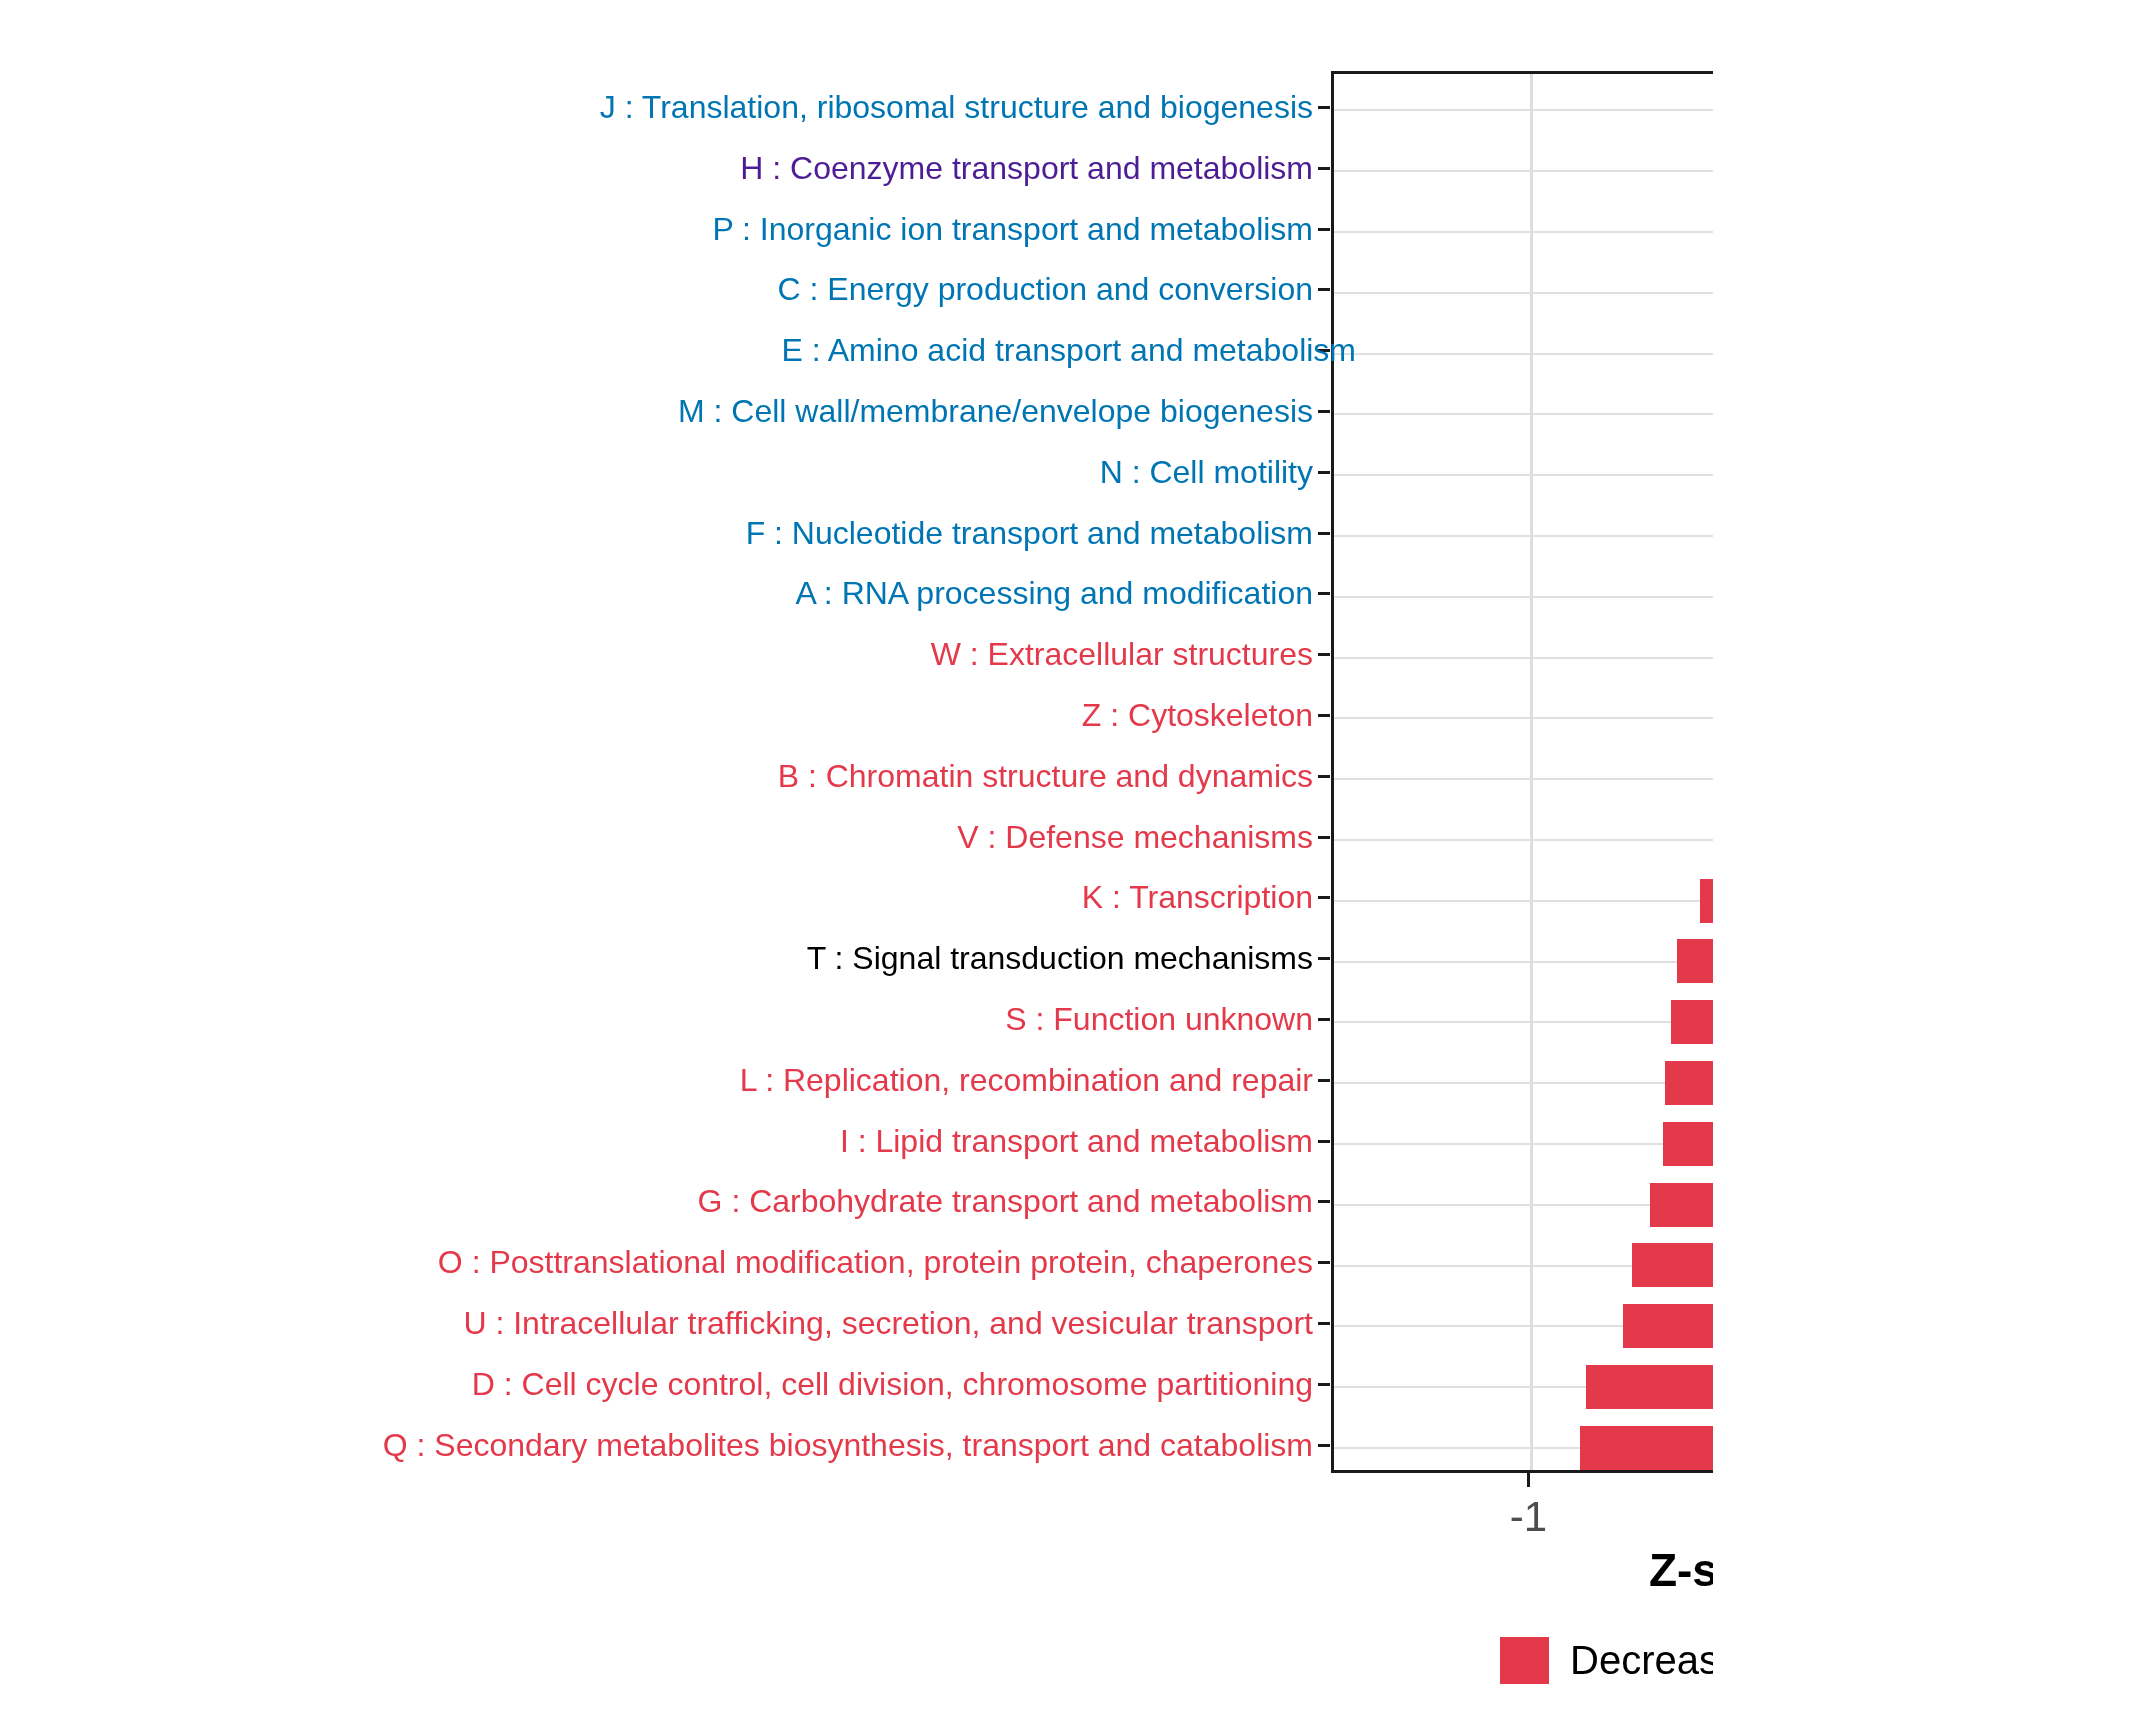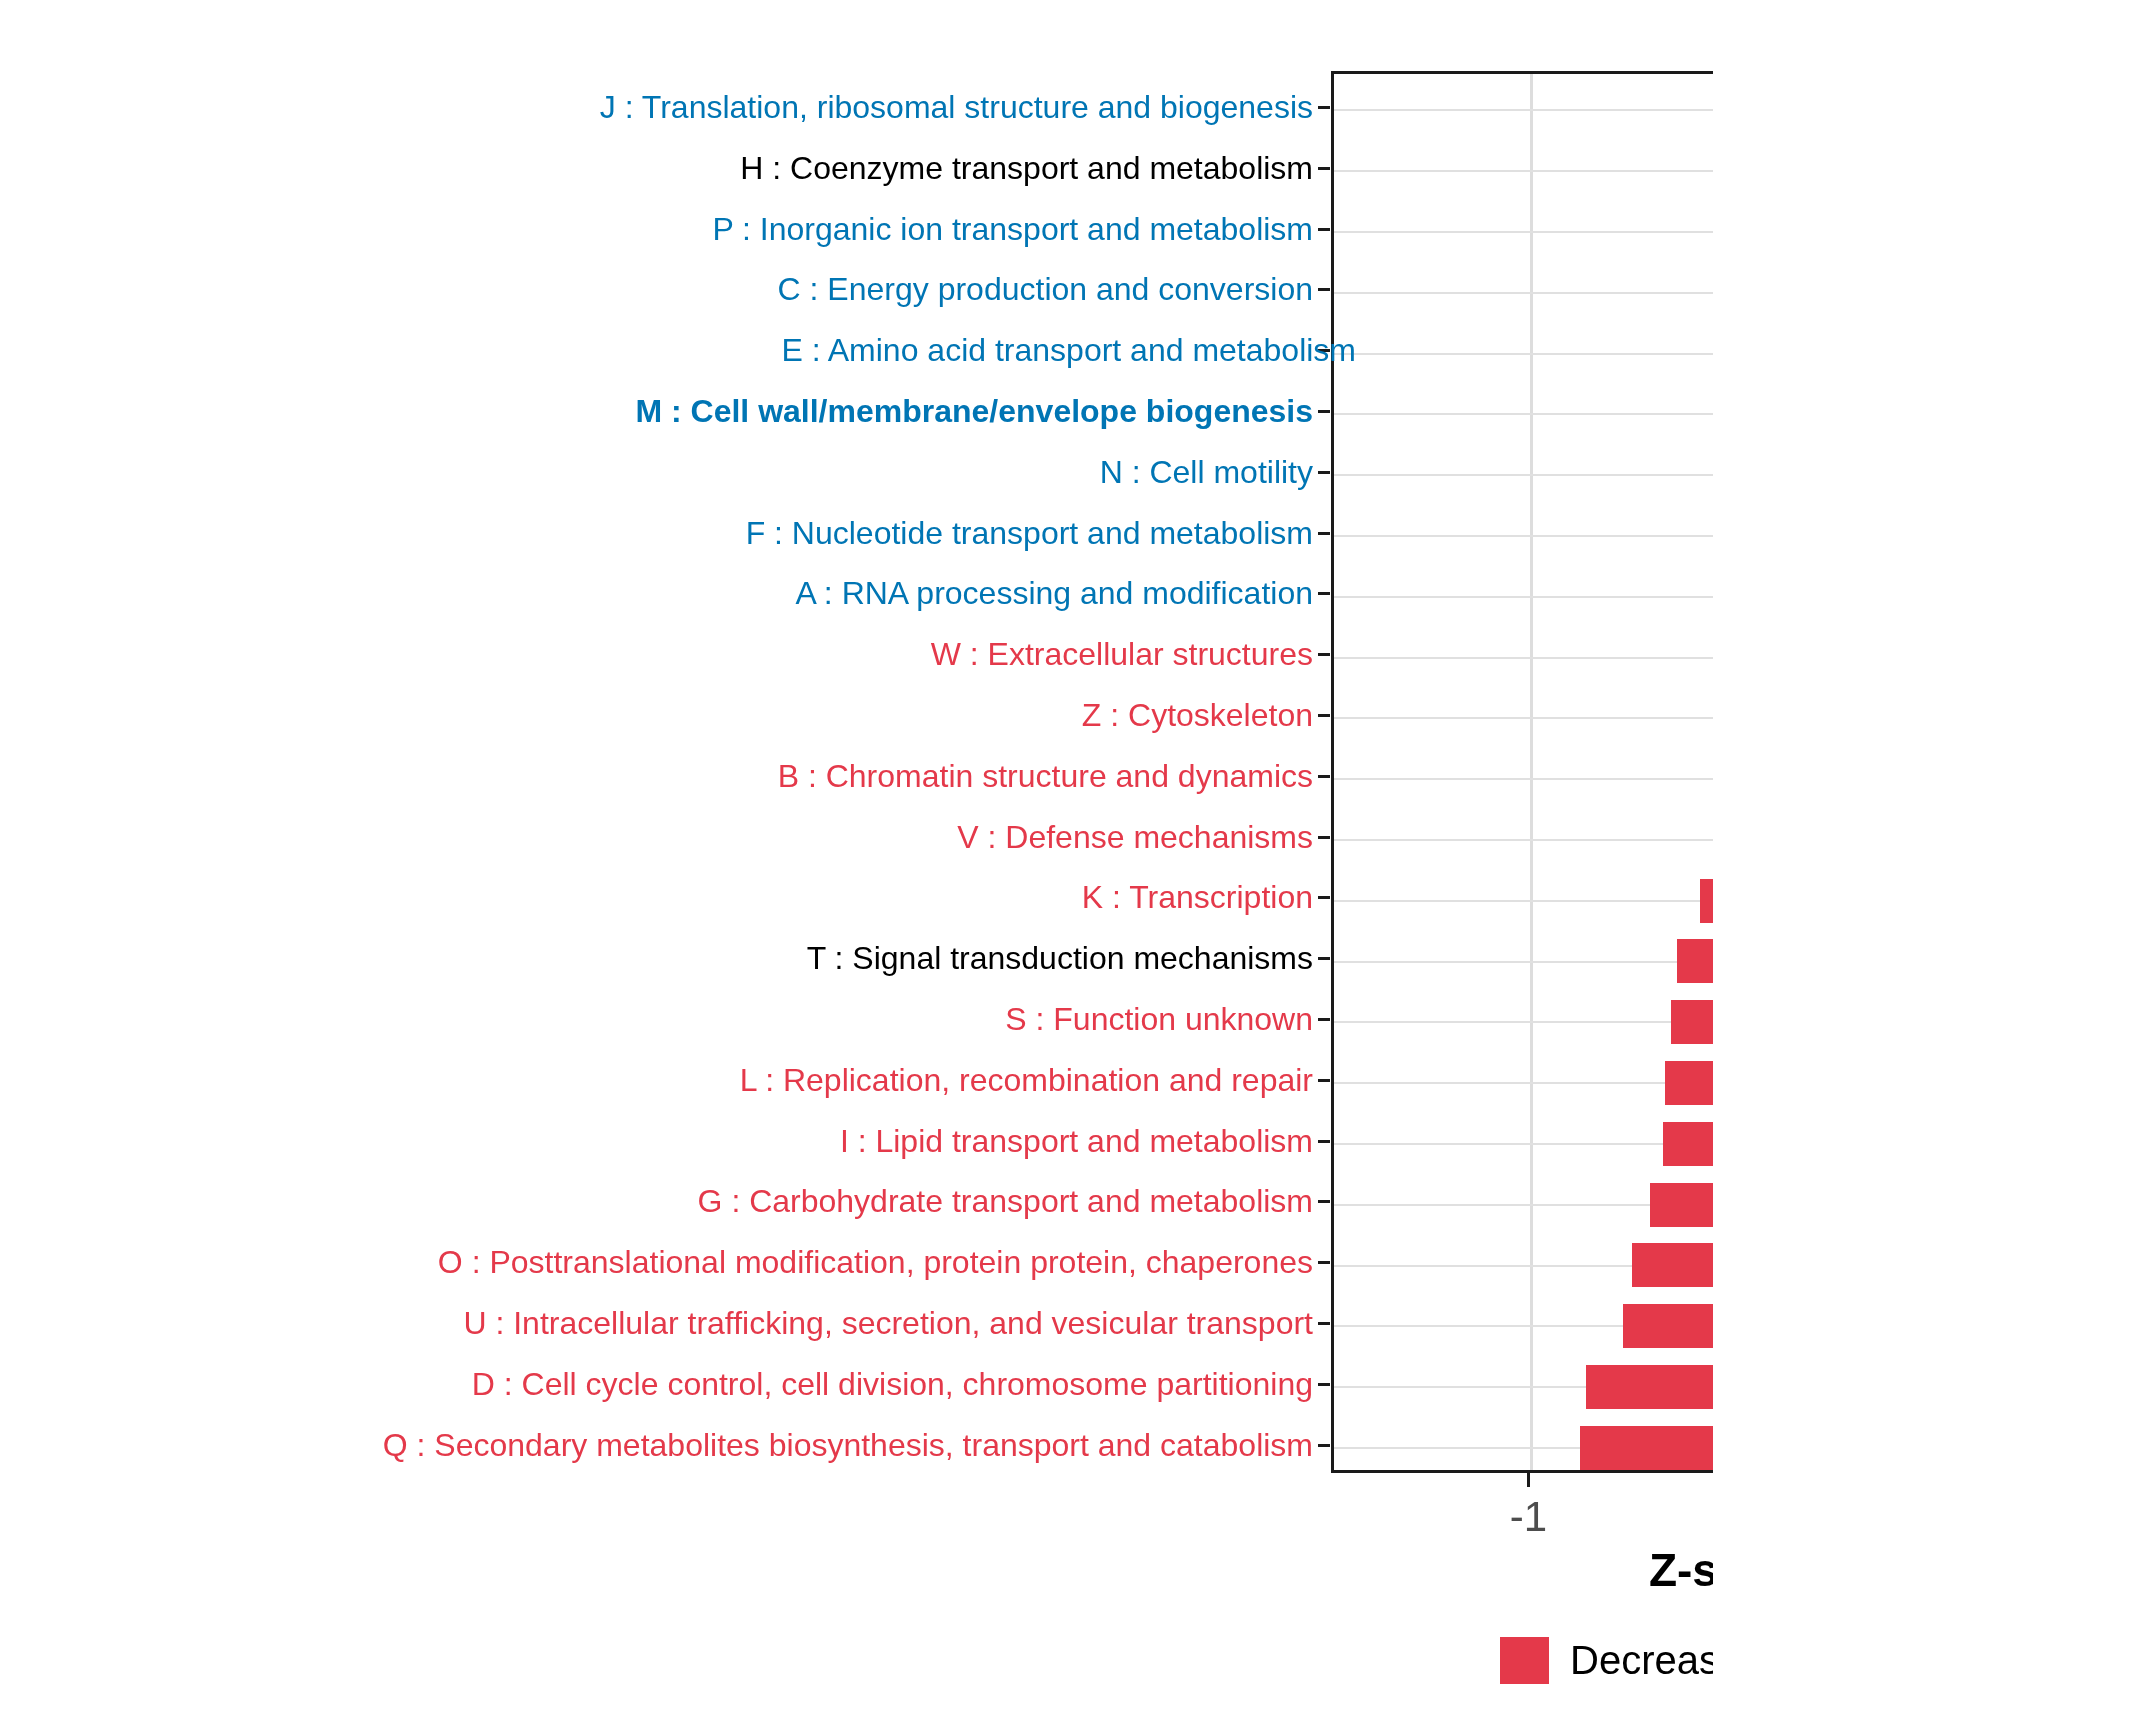--- a/index.html
+++ b/index.html
@@ -155,29 +155,29 @@
       <div class="bar" style="width: 116px; left: 289px; top: 1230px; background: rgb(228, 57, 74);"></div>
       <div class="hgrid" style="top: 1312px;"></div>
       <div class="bar" style="width: 154px; left: 252px; top: 1291px; background: rgb(228, 57, 74);"></div>
       <div class="hgrid" style="top: 1373px;"></div>
       <div class="bar" style="width: 160px; left: 246px; top: 1352px; background: rgb(228, 57, 74);"></div>
     </div>
   <div id="yaxis">
       <div class="ytick" style="left: 1318px; top: 106px;"></div>
       <div class="ylabel" style="top: 77px; color: rgb(0, 117, 180);">J : Translation, ribosomal structure and biogenesis</div>
       <div class="ytick" style="left: 1318px; top: 167px;"></div>
-      <div class="ylabel" style="top: 138px; color: #000000;">H : Coenzyme transport and metabolism</div>
+      <div class="ylabel" style="top: 138px; color: #4c1d95;">H : Coenzyme transport and metabolism</div>
       <div class="ytick" style="left: 1318px; top: 228px;"></div>
       <div class="ylabel" style="top: 199px; color: rgb(0, 117, 180);">P : Inorganic ion transport and metabolism</div>
       <div class="ytick" style="left: 1318px; top: 288px;"></div>
       <div class="ylabel" style="top: 259px; color: rgb(0, 117, 180);">C : Energy production and conversion</div>
       <div class="ytick" style="left: 1318px; top: 349px;"></div>
       <div class="ylabel" style="top: 320px; color: rgb(0, 117, 180); margin-left: 43px;">E : Amino acid transport and metabolism</div>
       <div class="ytick" style="left: 1318px; top: 410px;"></div>
-      <div class="ylabel" style="top: 381px; color: rgb(0, 117, 180); font-weight: bold;">M : Cell wall/membrane/envelope biogenesis</div>
+      <div class="ylabel" style="top: 381px; color: rgb(0, 117, 180);">M : Cell wall/membrane/envelope biogenesis</div>
       <div class="ytick" style="left: 1318px; top: 471px;"></div>
       <div class="ylabel" style="top: 442px; color: rgb(0, 117, 180);">N : Cell motility</div>
       <div class="ytick" style="left: 1318px; top: 532px;"></div>
       <div class="ylabel" style="top: 503px; color: rgb(0, 117, 180);">F : Nucleotide transport and metabolism</div>
       <div class="ytick" style="left: 1318px; top: 592px;"></div>
       <div class="ylabel" style="top: 563px; color: rgb(0, 117, 180);">A : RNA processing and modification</div>
       <div class="ytick" style="left: 1318px; top: 653px;"></div>
       <div class="ylabel" style="top: 624px; color: rgb(228, 57, 74);">W : Extracellular structures</div>
       <div class="ytick" style="left: 1318px; top: 714px;"></div>
       <div class="ylabel" style="top: 685px; color: rgb(228, 57, 74);">Z : Cytoskeleton</div>

